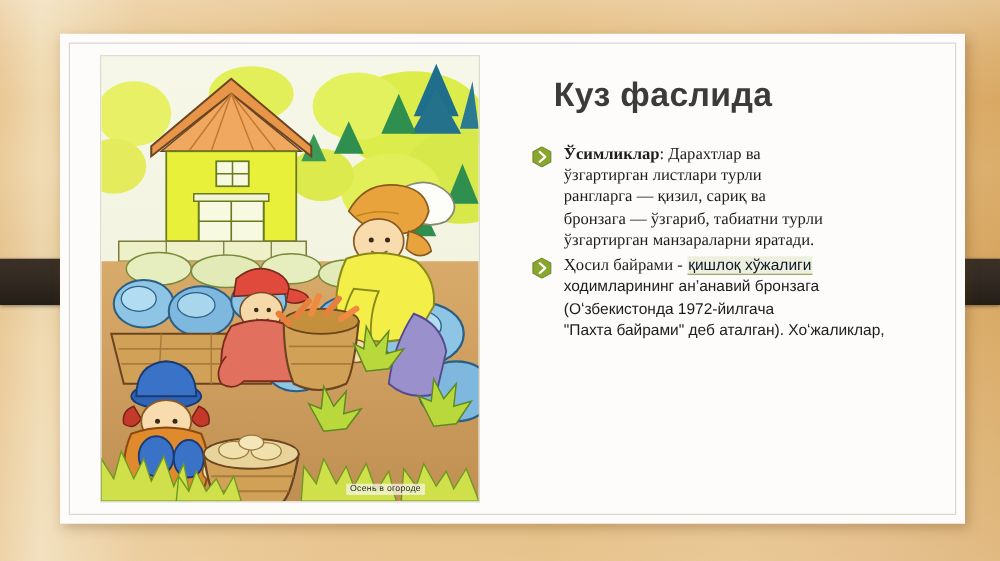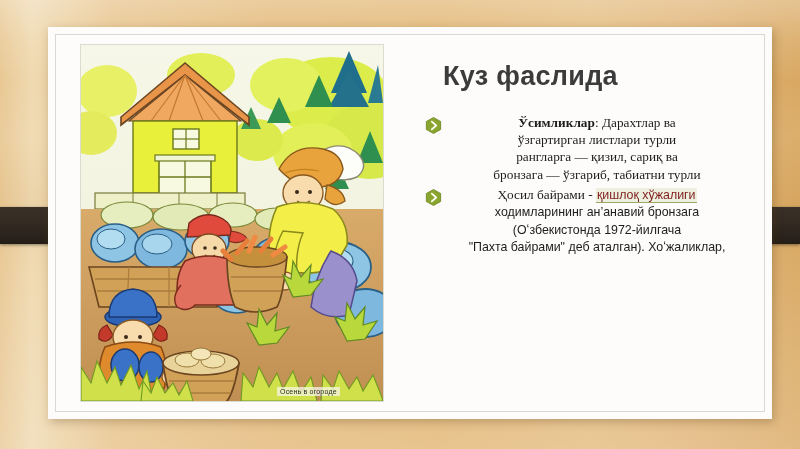--- a/index.html
+++ b/index.html
@@ -98,29 +98,28 @@
     margin-bottom:3px;
   }
   .marker{
     position:absolute;left:12px;top:3px;
     width:17px;height:17px;
     display:block;
   }
   .btxt{
     font-size:13.3px;line-height:17.2px;color:#1c1c1c;
     font-family:"Liberation Serif", serif;
-    text-align:center;
   }
   .btxt b{font-weight:bold;}
   .bullet2 .btxt{
     font-family:"Liberation Sans", sans-serif;
     font-size:12.4px;line-height:17.4px;
   }
   .link{
-    color:#7f1d1d;
+    color:#0f172a;
     background:#eef0df;
     border-bottom:1px solid #9aa86a;
     padding:0 1px;
   }
   .b2-serif{font-family:Liberation Serif, serif;font-size:13.3px;}
 </style>
 </head>
 <body>
 
 <div id="slide">
@@ -335,20 +334,21 @@
         <li class="bullet bullet1">
           <svg class="marker" viewBox="0 0 20 20">
             <polygon points="10,0.6 18.4,5.3 18.4,14.7 10,19.4 1.6,14.7 1.6,5.3" fill="#8aa62e" stroke="#6d8722" stroke-width="1"></polygon>
             <path d="M8 5.4 L13.2 10 L8 14.6" fill="none" stroke="#ffffff" stroke-width="2.1" stroke-linecap="round" stroke-linejoin="round"></path>
           </svg>
           <div class="btxt">
             <b>Ўсимликлар</b><span>: Дарахтлар ва</span><br>
             <span>ўзгартирган листлари турли</span><br>
             <span>рангларга — қизил, сариқ ва</span><br>
             <span>бронзага — ўзгариб, табиатни турли</span><br>
+            <span>ўзгартирган манзараларни яратади.</span>
           </div>
         </li>
 
         <li class="bullet bullet2">
           <svg class="marker" viewBox="0 0 20 20">
             <polygon points="10,0.6 18.4,5.3 18.4,14.7 10,19.4 1.6,14.7 1.6,5.3" fill="#8aa62e" stroke="#6d8722" stroke-width="1"></polygon>
             <path d="M8 5.4 L13.2 10 L8 14.6" fill="none" stroke="#ffffff" stroke-width="2.1" stroke-linecap="round" stroke-linejoin="round"></path>
           </svg>
           <div class="btxt">
             <span class="b2-serif">Ҳосил байрами - </span><span class="link">қишлоқ хўжалиги</span><br>

